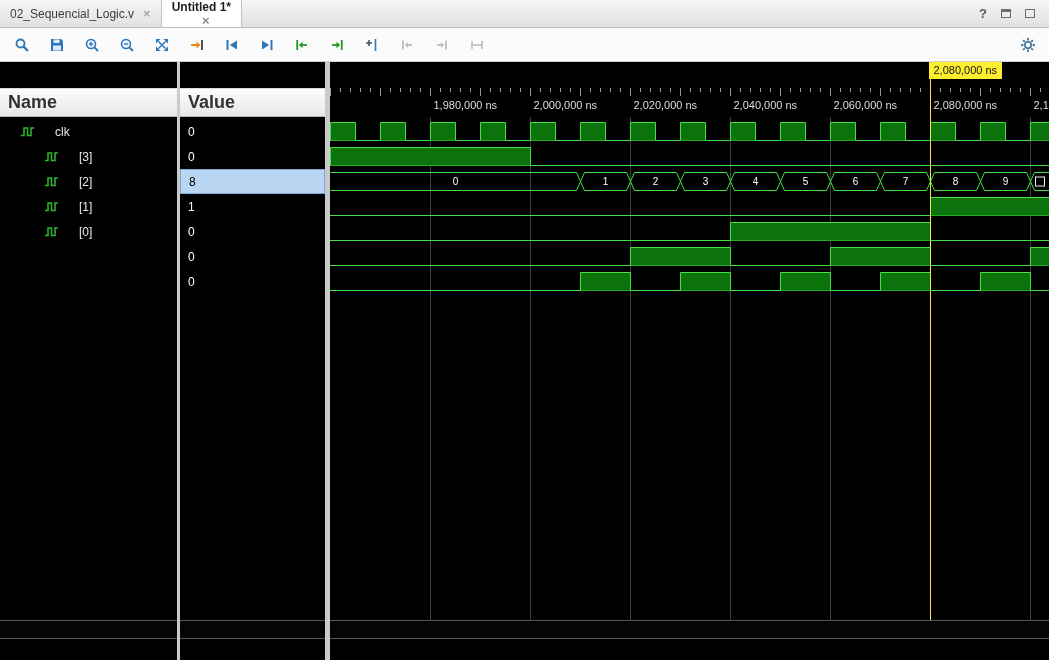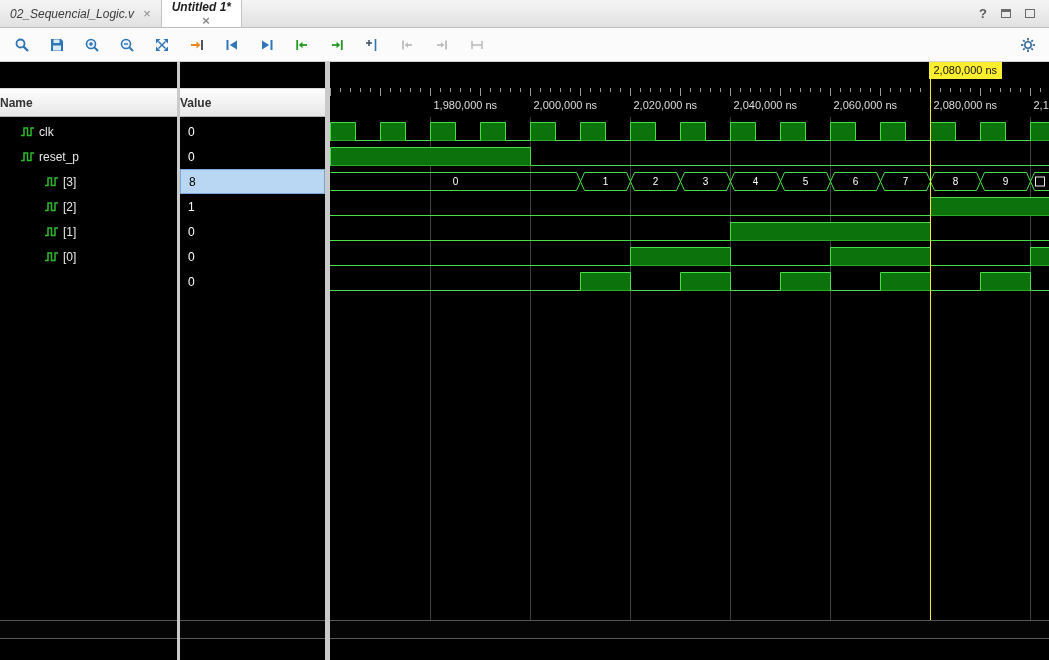--- a/index.html
+++ b/index.html
@@ -5,21 +5,21 @@
   *{margin:0;padding:0;box-sizing:border-box;}
   html,body{width:1049px;height:660px;overflow:hidden;}
   body{font-family:"Liberation Sans",sans-serif;background:#000;}
   .app{position:relative;width:1049px;height:660px;background:#fff;}
 
   
   .tabbar{position:absolute;top:0;left:0;right:0;height:28px;
     background:linear-gradient(#f5f5f5,#e1e1e1);border-bottom:1px solid #bdbdbd;
     display:flex;align-items:stretch;}
   .tab{display:flex;align-items:center;padding:0 10px;border-right:1px solid #c3c3c3;
-    font-size:12px;color:#3c3c3c;cursor:default;font-style:italic;}
+    font-size:12px;color:#3c3c3c;cursor:default;}
   .tab.active{background:#ffffff;font-weight:bold;color:#1e1e1e;flex-direction:column;}
   .tab-close{margin-left:9px;color:#8a8a8a;font-size:13px;line-height:1;}
   .tabbar-right{margin-left:auto;display:flex;align-items:center;gap:14px;padding-right:14px;color:#5a5a5a;}
   .helpq{font-weight:bold;font-size:13px;}
   .winbox{width:10px;height:9px;border:1.5px solid #6b6b6b;display:inline-block;}
   .winbox.alt{border-width:1.5px;box-shadow:inset 0 2px 0 #6b6b6b;}
 
   
   .toolbar{position:absolute;top:28px;left:0;right:0;height:34px;background:#fbfbfb;
     border-bottom:1px solid #d2d2d2;display:flex;align-items:center;padding-left:4px;}
@@ -31,27 +31,27 @@
   .main{position:absolute;top:62px;left:0;width:1049px;height:598px;background:#000;}
   .names{position:absolute;top:0;bottom:0;left:0;width:177px;background:#000;overflow:hidden;}
   .values{position:absolute;top:0;bottom:0;left:180px;width:145px;background:#000;overflow:hidden;}
   .waves{position:absolute;top:0;bottom:0;left:330px;width:719px;background:#000;overflow:hidden;}
   .split{position:absolute;top:0;bottom:0;background:#cacaca;z-index:7;}
   .split.s1{left:177px;width:3px;}
   .split.s2{left:325px;width:5px;}
 
   .phead{position:absolute;top:26px;left:0;right:0;height:29px;
     background:linear-gradient(#fdfdfd,#e7e7e7);border-bottom:1px solid #b2b2b2;border-top:1px solid #dadada;
-    display:flex;align-items:center;padding-left:0;font-size:12px;font-weight:bold;color:#333;}
+    display:flex;align-items:center;padding-left:8px;font-size:18px;font-weight:bold;color:#333;}
   .rows{position:absolute;top:57px;left:0;right:0;}
   .srow{height:25px;display:flex;align-items:center;position:relative;font-size:12px;color:#e8e8e8;}
   .chev{position:absolute;left:6px;top:8px;width:7px;height:7px;
     border-right:1.6px solid #dcdcdc;border-bottom:1.6px solid #dcdcdc;transform:rotate(45deg);}
   .sigicon{display:inline-flex;align-items:center;}
-  .slabel{margin-left:4px;white-space:nowrap;}
+  .slabel{margin-left:20px;white-space:nowrap;}
   .vrow{height:25px;display:flex;align-items:center;padding-left:8px;font-size:12px;color:#ffffff;}
   .vrow.sel{background:#b9d7f2;border:1px solid #79a6d4;color:#000;}
 
   .hstrip{position:absolute;top:558px;height:19px;left:0;right:0;background:#050505;
     border-top:1px solid #585858;border-bottom:1px solid #585858;z-index:5;}
 
   
   #wave-svg{position:absolute;top:0;left:0;}
   .grid{stroke:#3f3f3f;stroke-width:1;}
   .tick{stroke:#9a9a9a;stroke-width:1;}
@@ -209,28 +209,20 @@
         <span>Name</span>
       </div>
       <div class="rows">
           <div class="srow">
             <span class="sigicon" style="margin-left: 20px;">
               <svg width="15" height="13" viewBox="0 0 15 13">
                 <path d="M1 10.5 h3 v-7.5 h3.5 v7.5 h3.5 v-7.5 h3" fill="none" stroke="#2dbb2d" stroke-width="1.5"></path>
               </svg>
             </span>
             <span class="slabel">clk</span>
-          </div>
-          <div class="srow">
-            <span class="sigicon" style="margin-left: 20px;">
-              <svg width="15" height="13" viewBox="0 0 15 13">
-                <path d="M1 10.5 h3 v-7.5 h3.5 v7.5 h3.5 v-7.5 h3" fill="none" stroke="#2dbb2d" stroke-width="1.5"></path>
-              </svg>
-            </span>
-            <span class="slabel">reset_p</span>
           </div>
           <div class="srow">
             <span class="sigicon" style="margin-left: 44px;">
               <svg width="15" height="13" viewBox="0 0 15 13">
                 <path d="M1 10.5 h3 v-7.5 h3.5 v7.5 h3.5 v-7.5 h3" fill="none" stroke="#2dbb2d" stroke-width="1.5"></path>
               </svg>
             </span>
             <span class="slabel">[3]</span>
           </div>
           <div class="srow">

